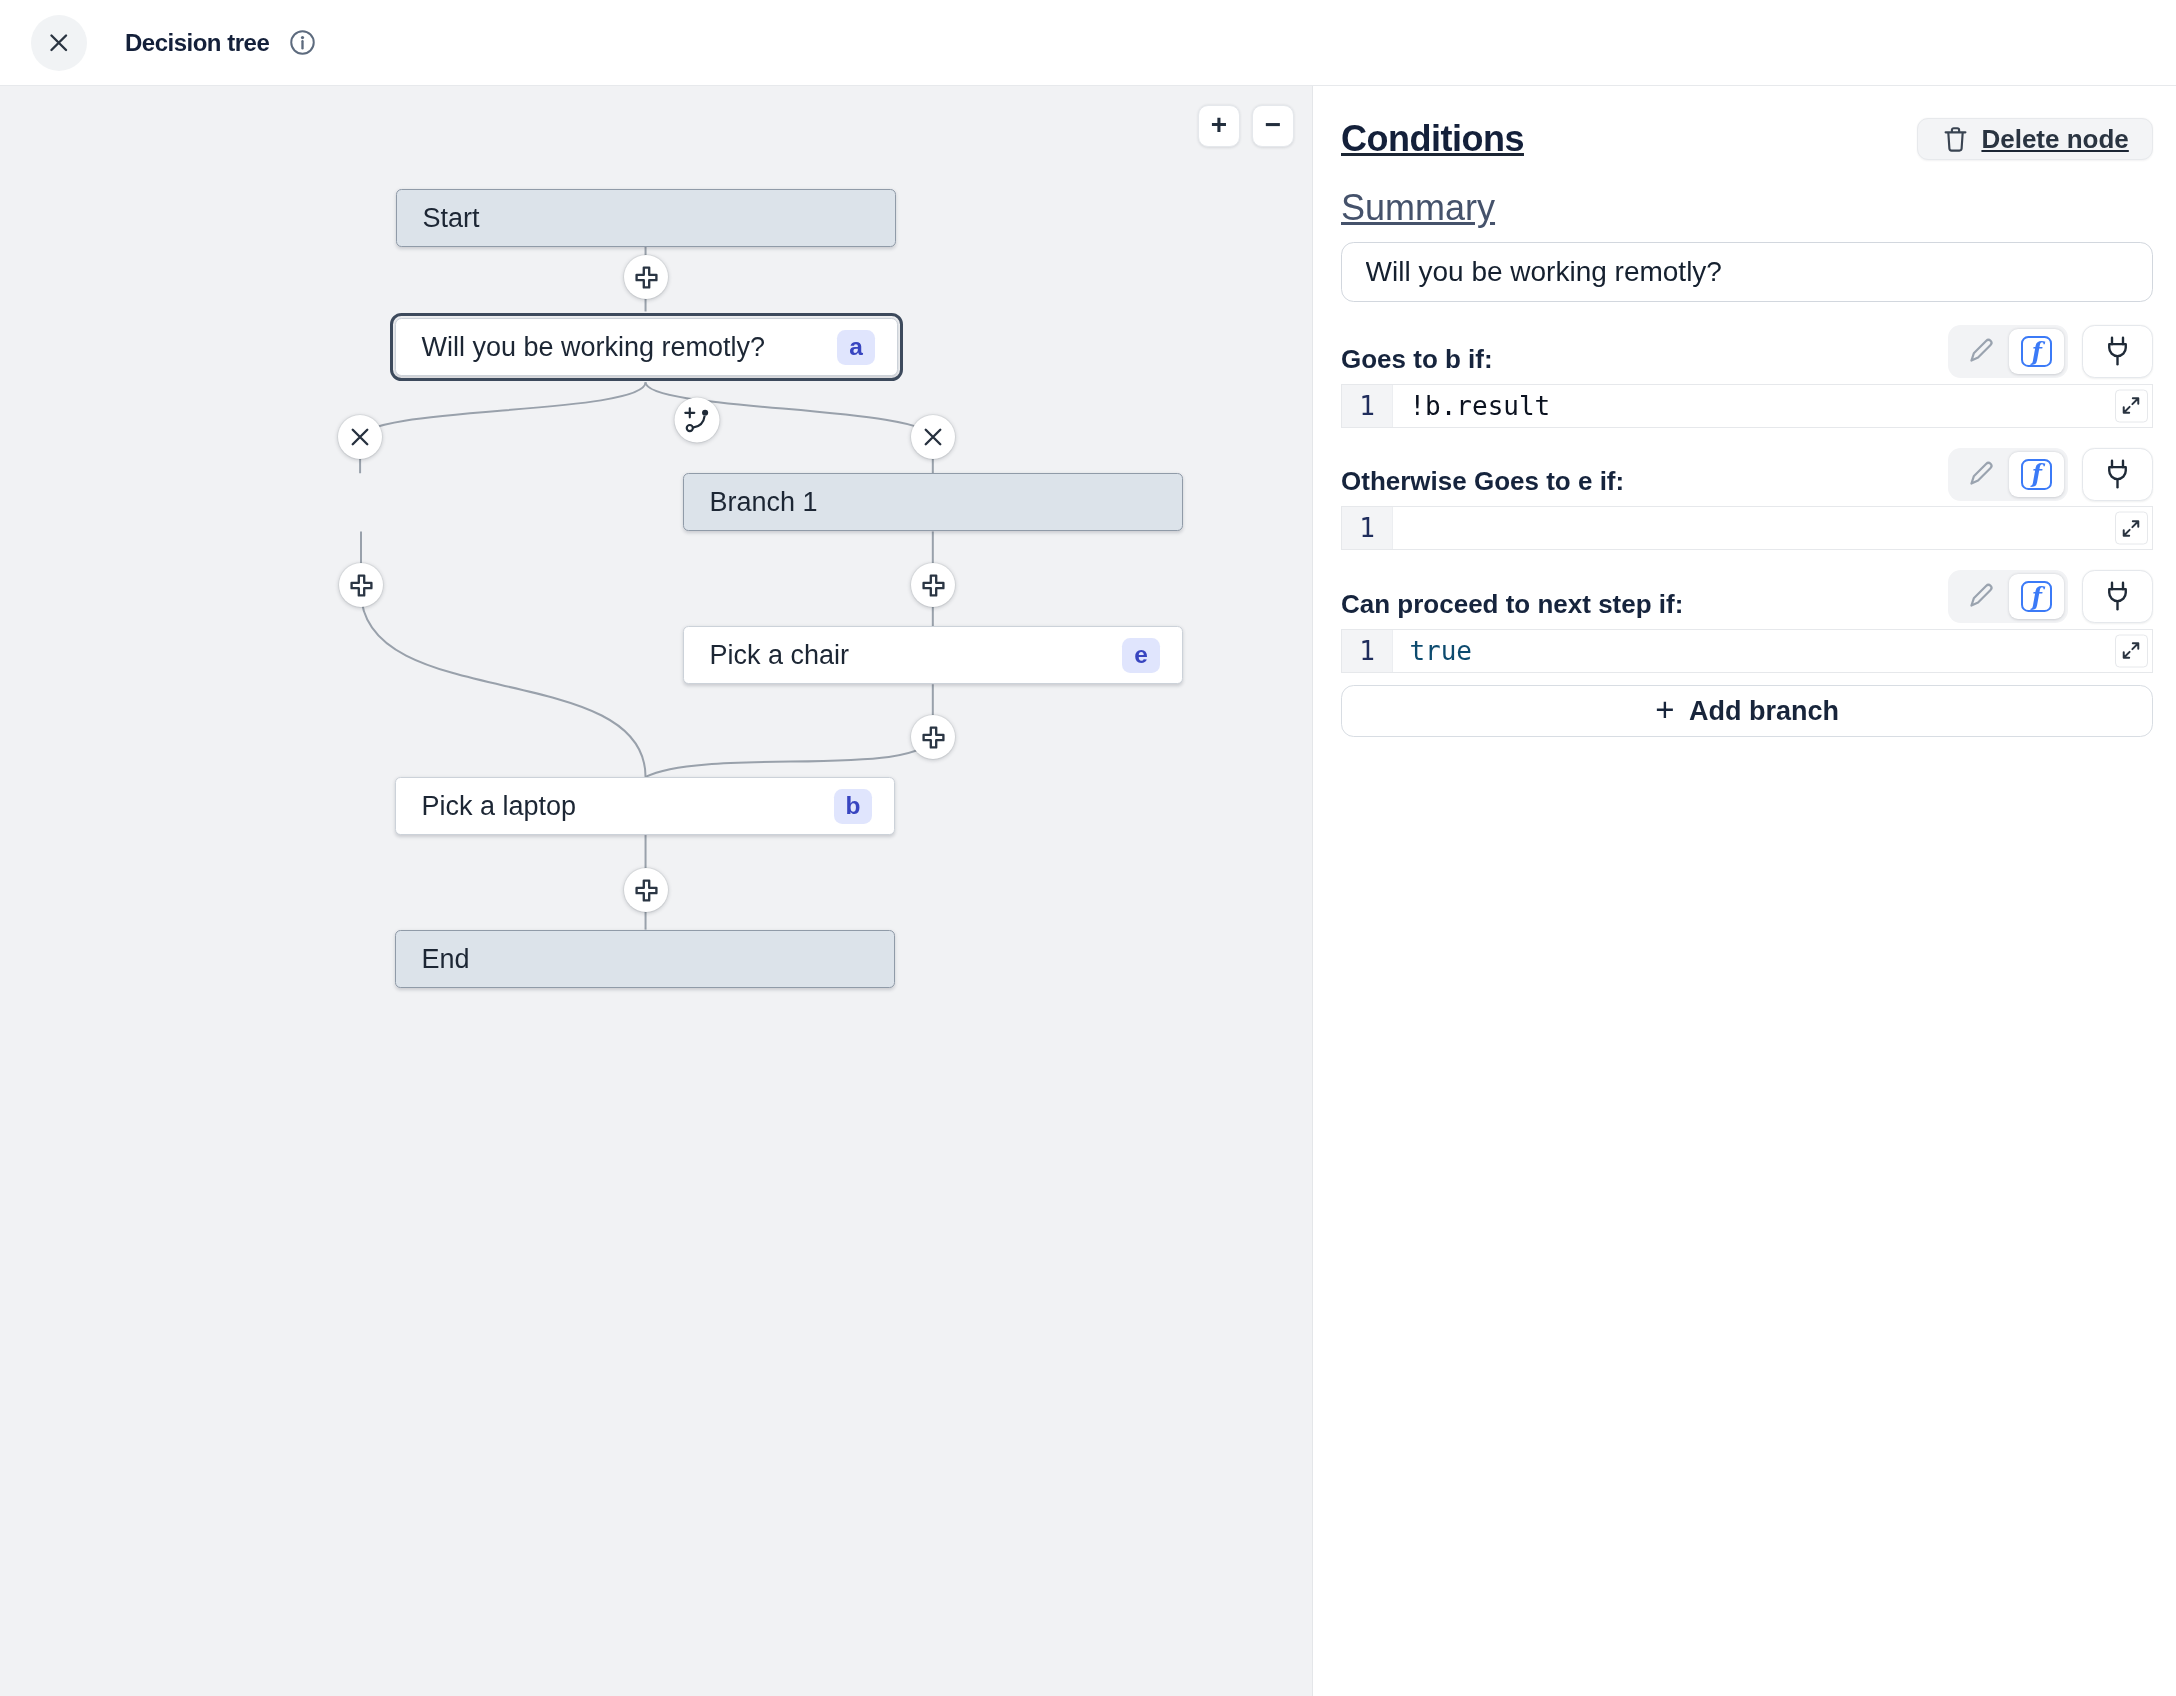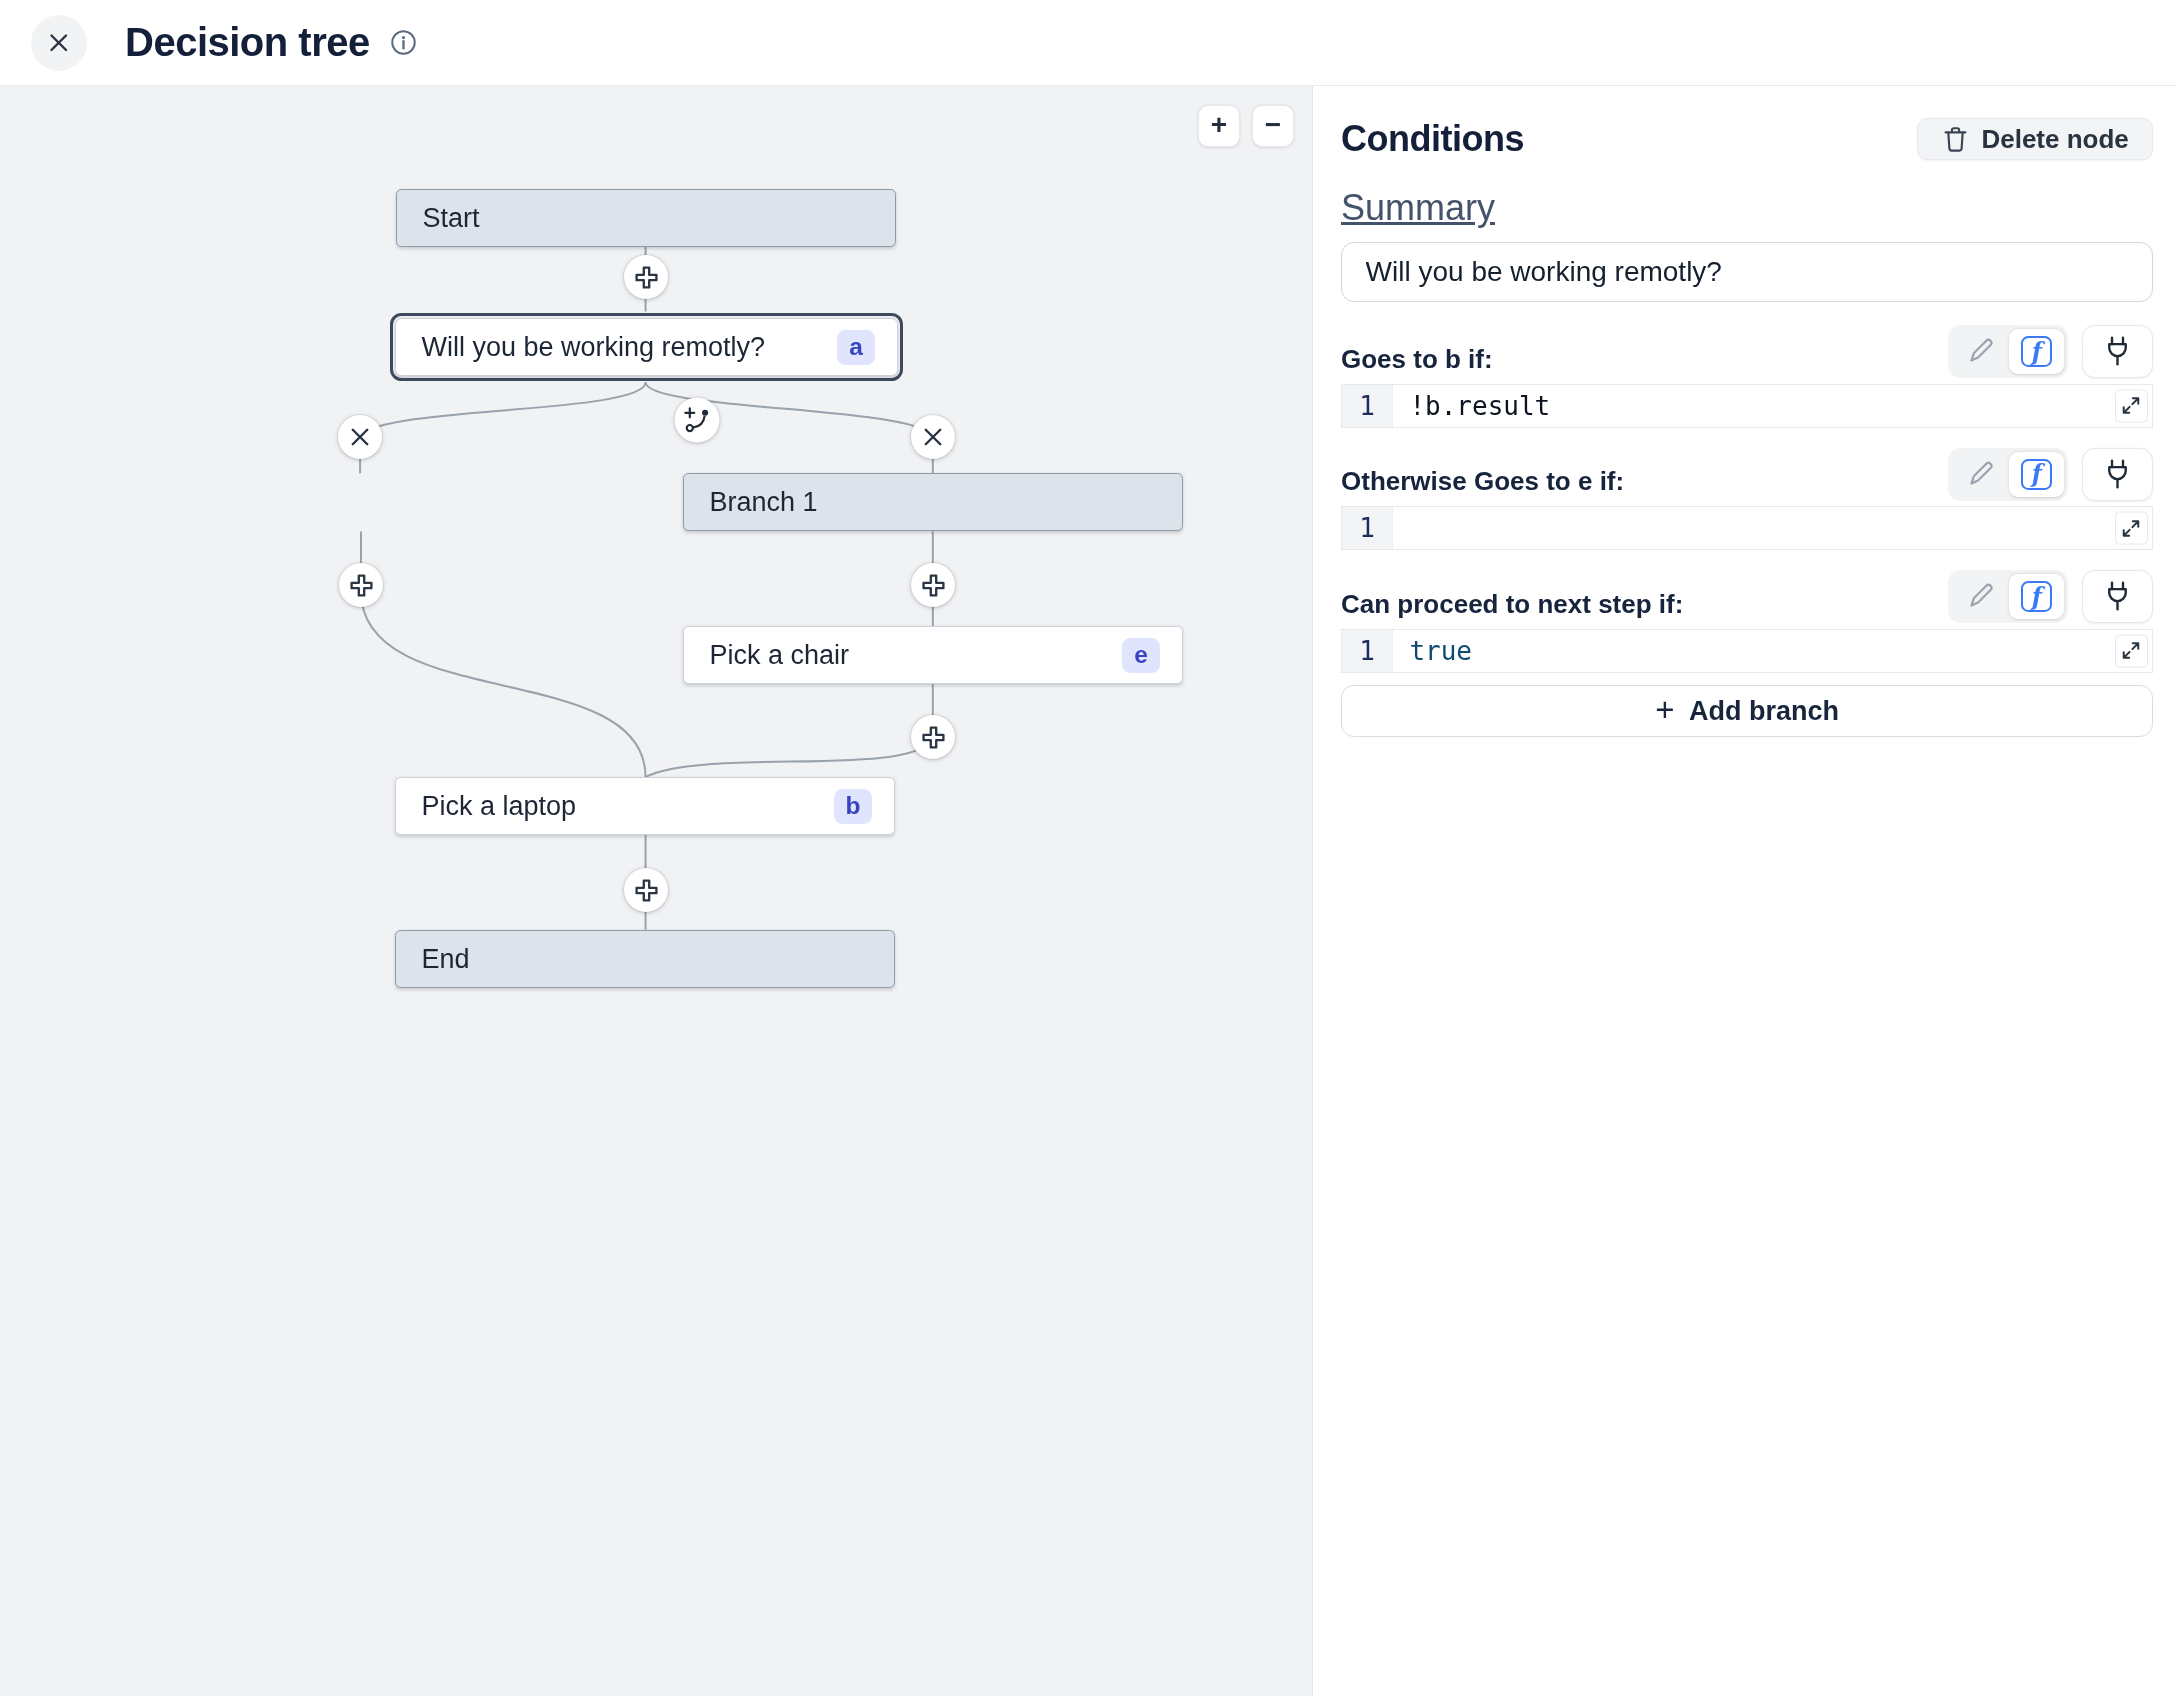--- a/index.html
+++ b/index.html
@@ -18,21 +18,21 @@
     background:#ffffff; border-bottom:1.8px solid #e7e9ec;
     display:flex; align-items:center; z-index:30;
   }
   .close-btn {
     width:56px; height:56px; border-radius:50%;
     background:#f1f3f5; border:none; cursor:pointer;
     display:flex; align-items:center; justify-content:center;
     margin-left:31px;
   }
   .app-title {
-    font-size:40px; font-weight:800; color:#14203a;
+    font-size:24px; font-weight:800; color:#14203a;
     margin-left:38px; letter-spacing:-0.5px;
   }
   .info-btn {
     background:none; border:none; margin-left:20px; cursor:pointer;
     display:flex; align-items:center; justify-content:center;
   }
 
   
   .canvas {
     position:absolute; left:0; top:86px; width:1312px; height:1610px;
@@ -77,21 +77,21 @@
   .pin.xpin  { width:44px; height:44px; }
   .pin.split { width:45px; height:45px; }
 
   
   .panel {
     position:absolute; left:1312px; top:86px; width:865px; height:1610px;
     background:#ffffff; border-left:1.8px solid #e4e6e9;
     padding:0 23.6px 0 28px;
   }
   .panel-header {
-    margin-top:32px; display:flex; align-items:center; justify-content:space-between;
+    margin-top:32px; display:flex; align-items:center; justify-content:space-between;text-decoration:underline;
   }
   .panel-title { font-size:36px; font-weight:800; color:#14203a; letter-spacing:-0.5px; }
   .delete-btn {
     height:42px; padding:0 23.6px; border-radius:11px;
     background:#f3f4f6; border:0.9px solid #e7e9ec;
     display:flex; align-items:center; gap:12.7px; cursor:pointer;
     font-size:26px; font-weight:600; color:#2a3441;
     box-shadow:0 0.9px 1.8px rgba(27,36,48,.06);
   }
   .summary-label { margin-top:27px; font-size:36px; color:#45526b;text-decoration:underline; }

